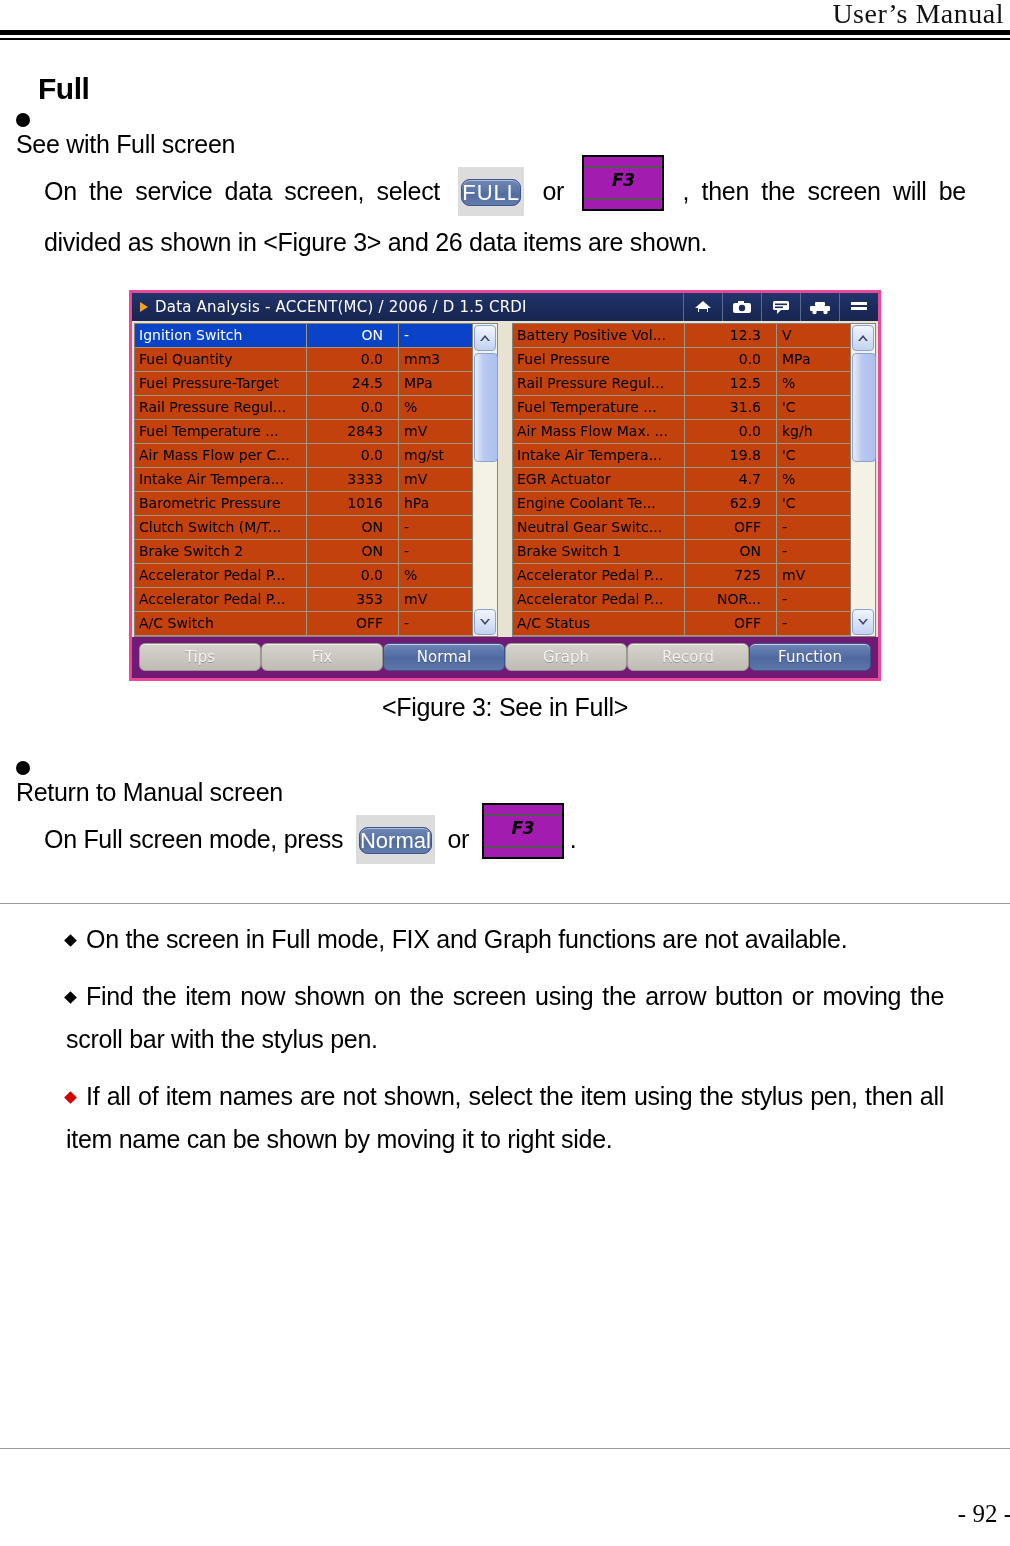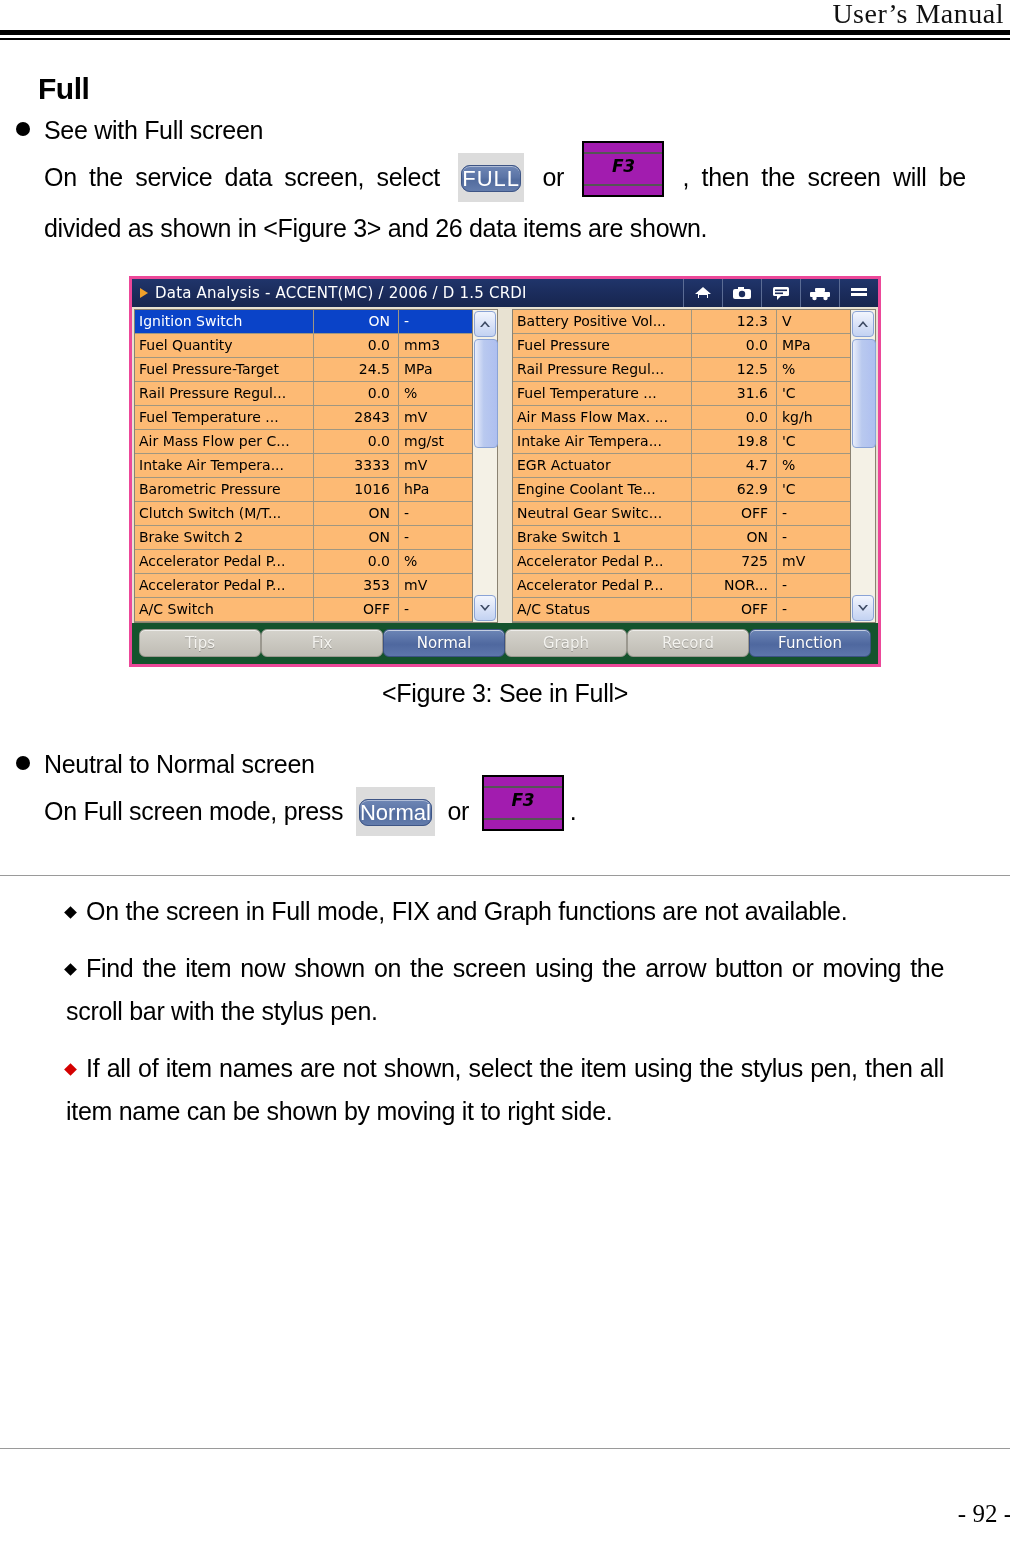--- a/index.html
+++ b/index.html
@@ -59,20 +59,21 @@
     margin: 24px 0 10px 38px;
     letter-spacing: -0.5px;
   }
 
   .bullet-line {
     display: flex;
     align-items: baseline;
     margin: 10px 0 0 16px;
     font-size: 25px;
     letter-spacing: -0.3px;
+    flex-direction: column;
   }
   .bullet-dot {
     width: 14px; height: 14px;
     border-radius: 50%;
     background: #000;
     display: inline-block;
     margin-right: 14px;
     flex: 0 0 auto;
     position: relative;
     top: -3px;
@@ -212,40 +213,40 @@
     box-sizing: border-box;
     background: #ded1b4;
   }
   .grid-row {
     display: flex;
     height: 23px;
     line-height: 23px;
     border-bottom: 1px solid #a09781;
     font-family: "DejaVu Sans", sans-serif;
     font-size: 14px;
-    background: #fdba74;
+    background: #c2410c;
     color: #000;
     overflow: hidden;
   }
   .grid-row.selected {
     background: #0a43c8;
     color: #ffffff;
   }
   .cell-name {
     flex: 1 1 auto;
     padding-left: 4px;
     white-space: nowrap;
     overflow: hidden;
     border-right: 1px solid #a09781;
   }
   .cell-value {
     width: 76px;
     flex: 0 0 76px;
     text-align: right;
-    padding-right: 8px;
+    padding-right: 15px;
     white-space: nowrap;
     overflow: hidden;
     border-right: 1px solid #a09781;
   }
   .cell-unit {
     width: 68px;
     flex: 0 0 68px;
     padding-left: 5px;
     white-space: nowrap;
     overflow: hidden;
@@ -284,21 +285,21 @@
     width: 100%;
     height: 42%;
     background: linear-gradient(to right, #e9eefb, #b9c9ef 40%, #aebff0);
     border: 1px solid #8aa3d6;
     border-radius: 4px;
   }
 
   .device-footer {
     display: flex;
     padding: 6px 7px 7px 7px;
-    background: #14532d;
+    background: #701a75;
   }
   .dev-btn {
     flex: 1 1 0;
     height: 26px;
     line-height: 26px;
     text-align: center;
     font-family: "DejaVu Sans", sans-serif;
     font-size: 15px;
     border-radius: 6px;
     background: linear-gradient(to bottom, #d5d3cc, #bfbcb4);
@@ -627,21 +628,21 @@
           <div class="dev-btn">Record</div>
           <div class="dev-btn active">Function</div>
         </div>
     </div>
 
     <div class="figure-caption">&lt;Figure 3: See in Full&gt;</div>
   </div>
 
   <div class="bullet-line" style="margin-top:42px;">
     <span class="bullet-dot"></span>
-    <span>Neutral to Normal screen</span>
+    <span>Return to Manual screen</span>
   </div>
 
   <div class="para nojust">
     <span>On Full screen mode, press</span>
     <span class="inline-btn btn-normal">
       <span class="inline-btn-inner">Normal</span>
     </span>
     <span>or</span>
     <span class="fkey">
       <span class="bar-top"></span>

